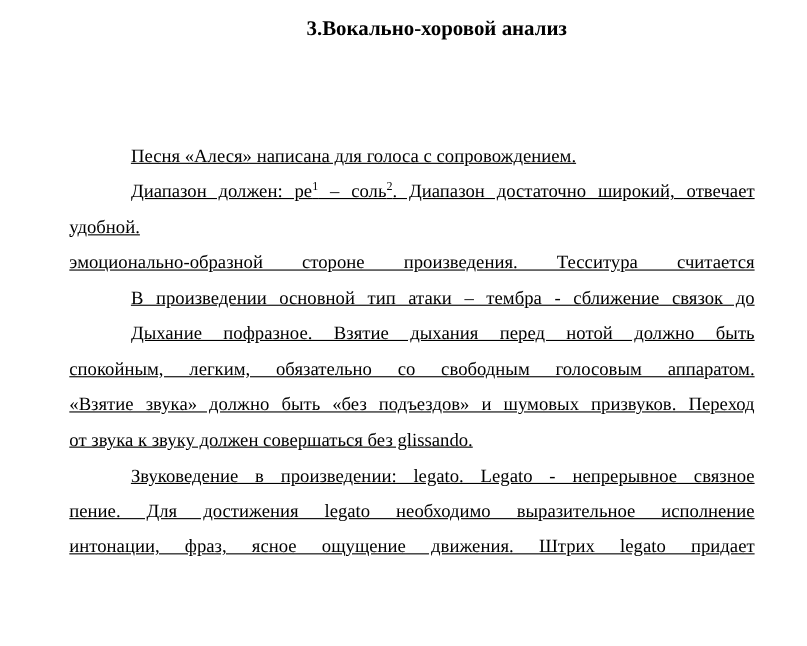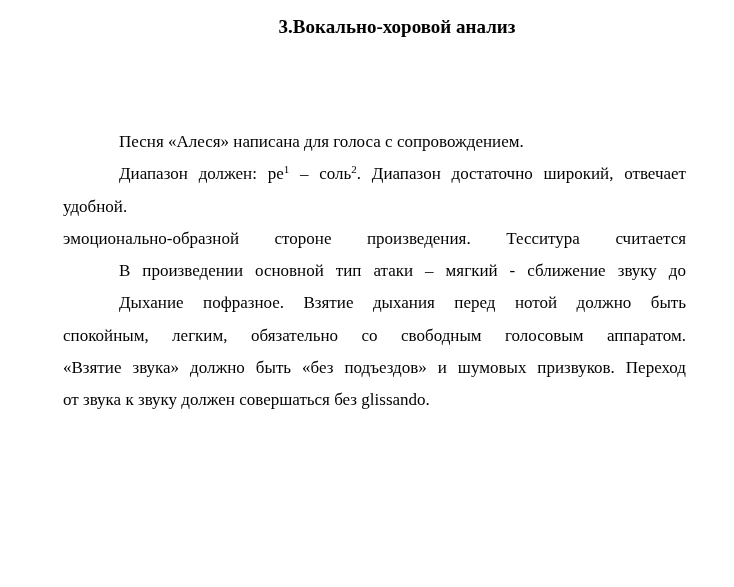--- a/index.html
+++ b/index.html
@@ -35,20 +35,21 @@
       margin: 0;
       white-space: nowrap;
     }
     .body-text {
       position: absolute;
       left: 63px;
       top: 126px;
       width: 623px;
       font-size: 17px;
       line-height: 32.3px;
+      text-decoration: underline;
     }
     .line {
       display: block;
       text-align: justify;
       text-align-last: justify;
       white-space: nowrap;
       height: 32.3px;
     }
     .line.last {
       text-align-last: left;
@@ -74,25 +75,30 @@
       <span class="line indent last">Песня «Алеся» написана для голоса с сопровождением.</span>
     </div>
 
     <div class="para-block">
       <span class="line indent"><span>Диапазон должен: ре</span><sup>1</sup><span> – соль</span><sup>2</sup><span>. Диапазон достаточно широкий, отвечает</span></span>
       <span class="line last">удобной.</span>
       <span class="line">эмоционально-образной стороне произведения. Тесситура считается</span>
     </div>
 
     <div class="para-block">
-      <span class="line indent">В произведении основной тип атаки – мягкий - сближение звуку до</span>
+      <span class="line indent">В произведении основной тип атаки – тембра - сближение связок до</span>
     </div>
 
     <div class="para-block">
       <span class="line indent">Дыхание пофразное.  Взятие дыхания перед нотой должно быть</span>
       <span class="line">спокойным, легким, обязательно со свободным голосовым аппаратом.</span>
       <span class="line">«Взятие звука» должно быть «без подъездов» и шумовых призвуков. Переход</span>
       <span class="line last">от звука к звуку должен совершаться без glissando.</span>
     </div>
 
+    <div class="para-block">
+      <span class="line indent">Звуковедение в произведении: legato. Legato - непрерывное связное</span>
+      <span class="line">пение. Для достижения legato необходимо выразительное исполнение</span>
+      <span class="line">интонации, фраз, ясное ощущение движения. Штрих legato придает</span>
+    </div>
 
   </div>
 </div>
 
 </body></html>

